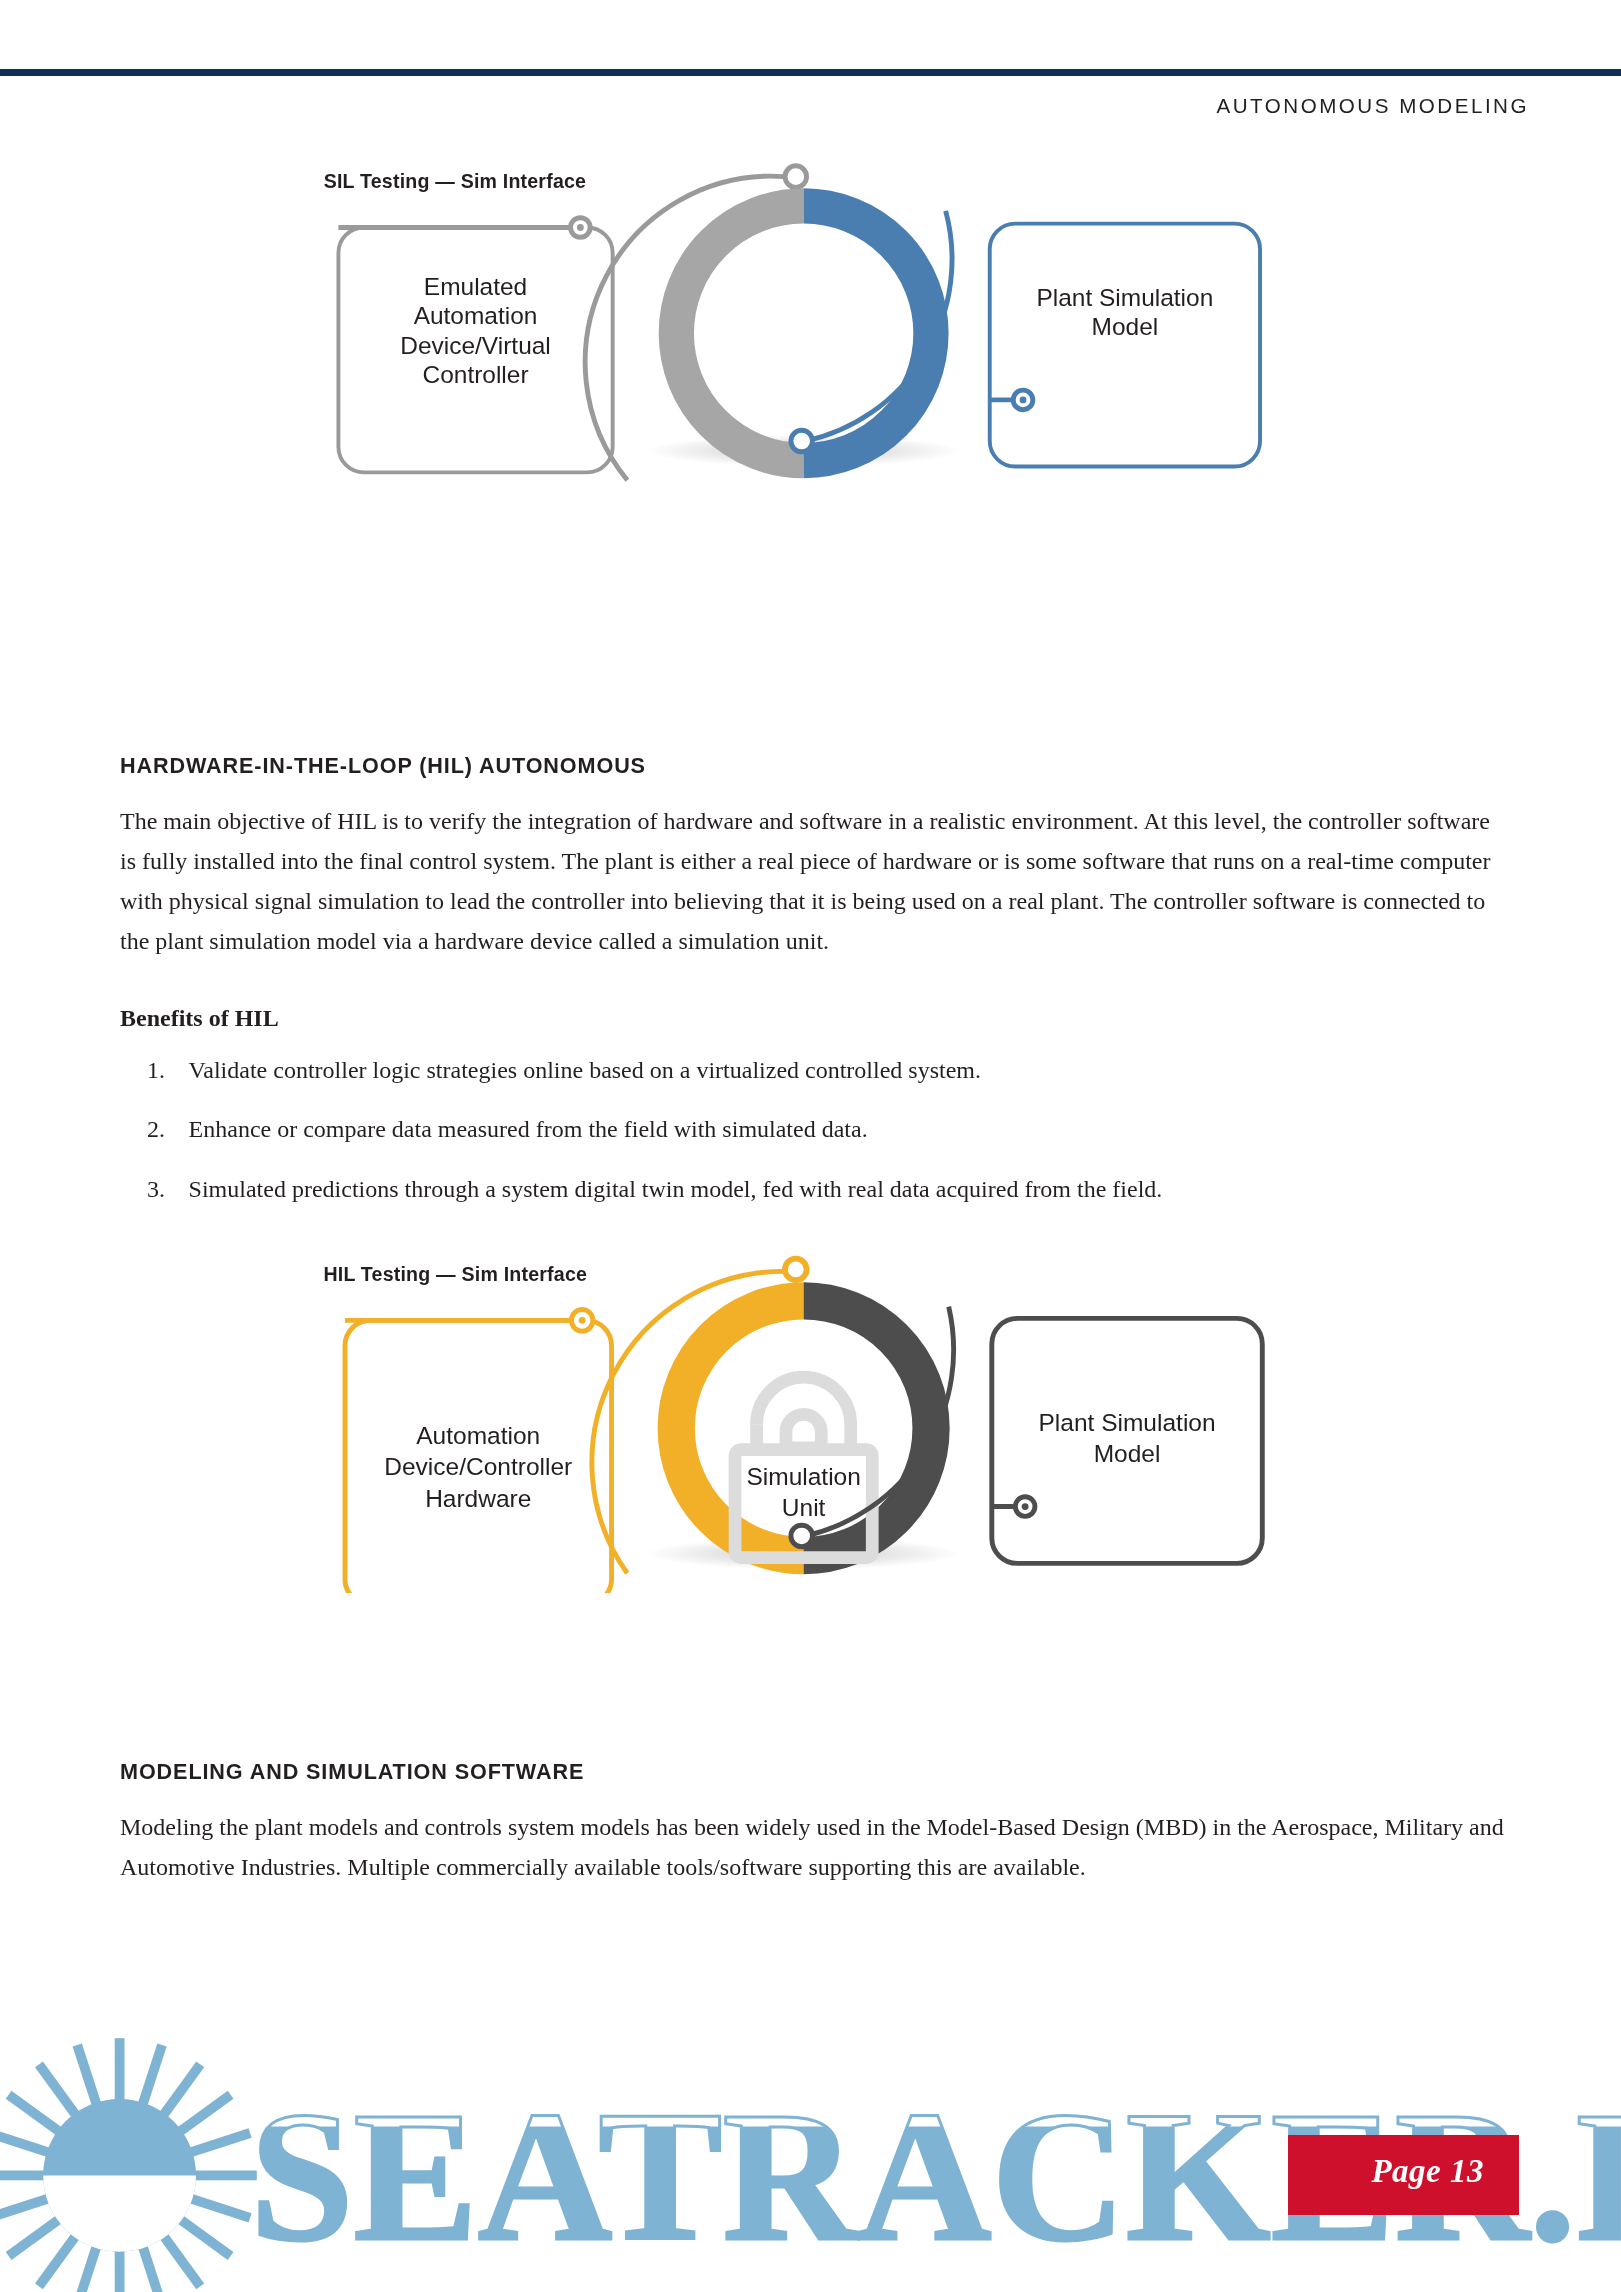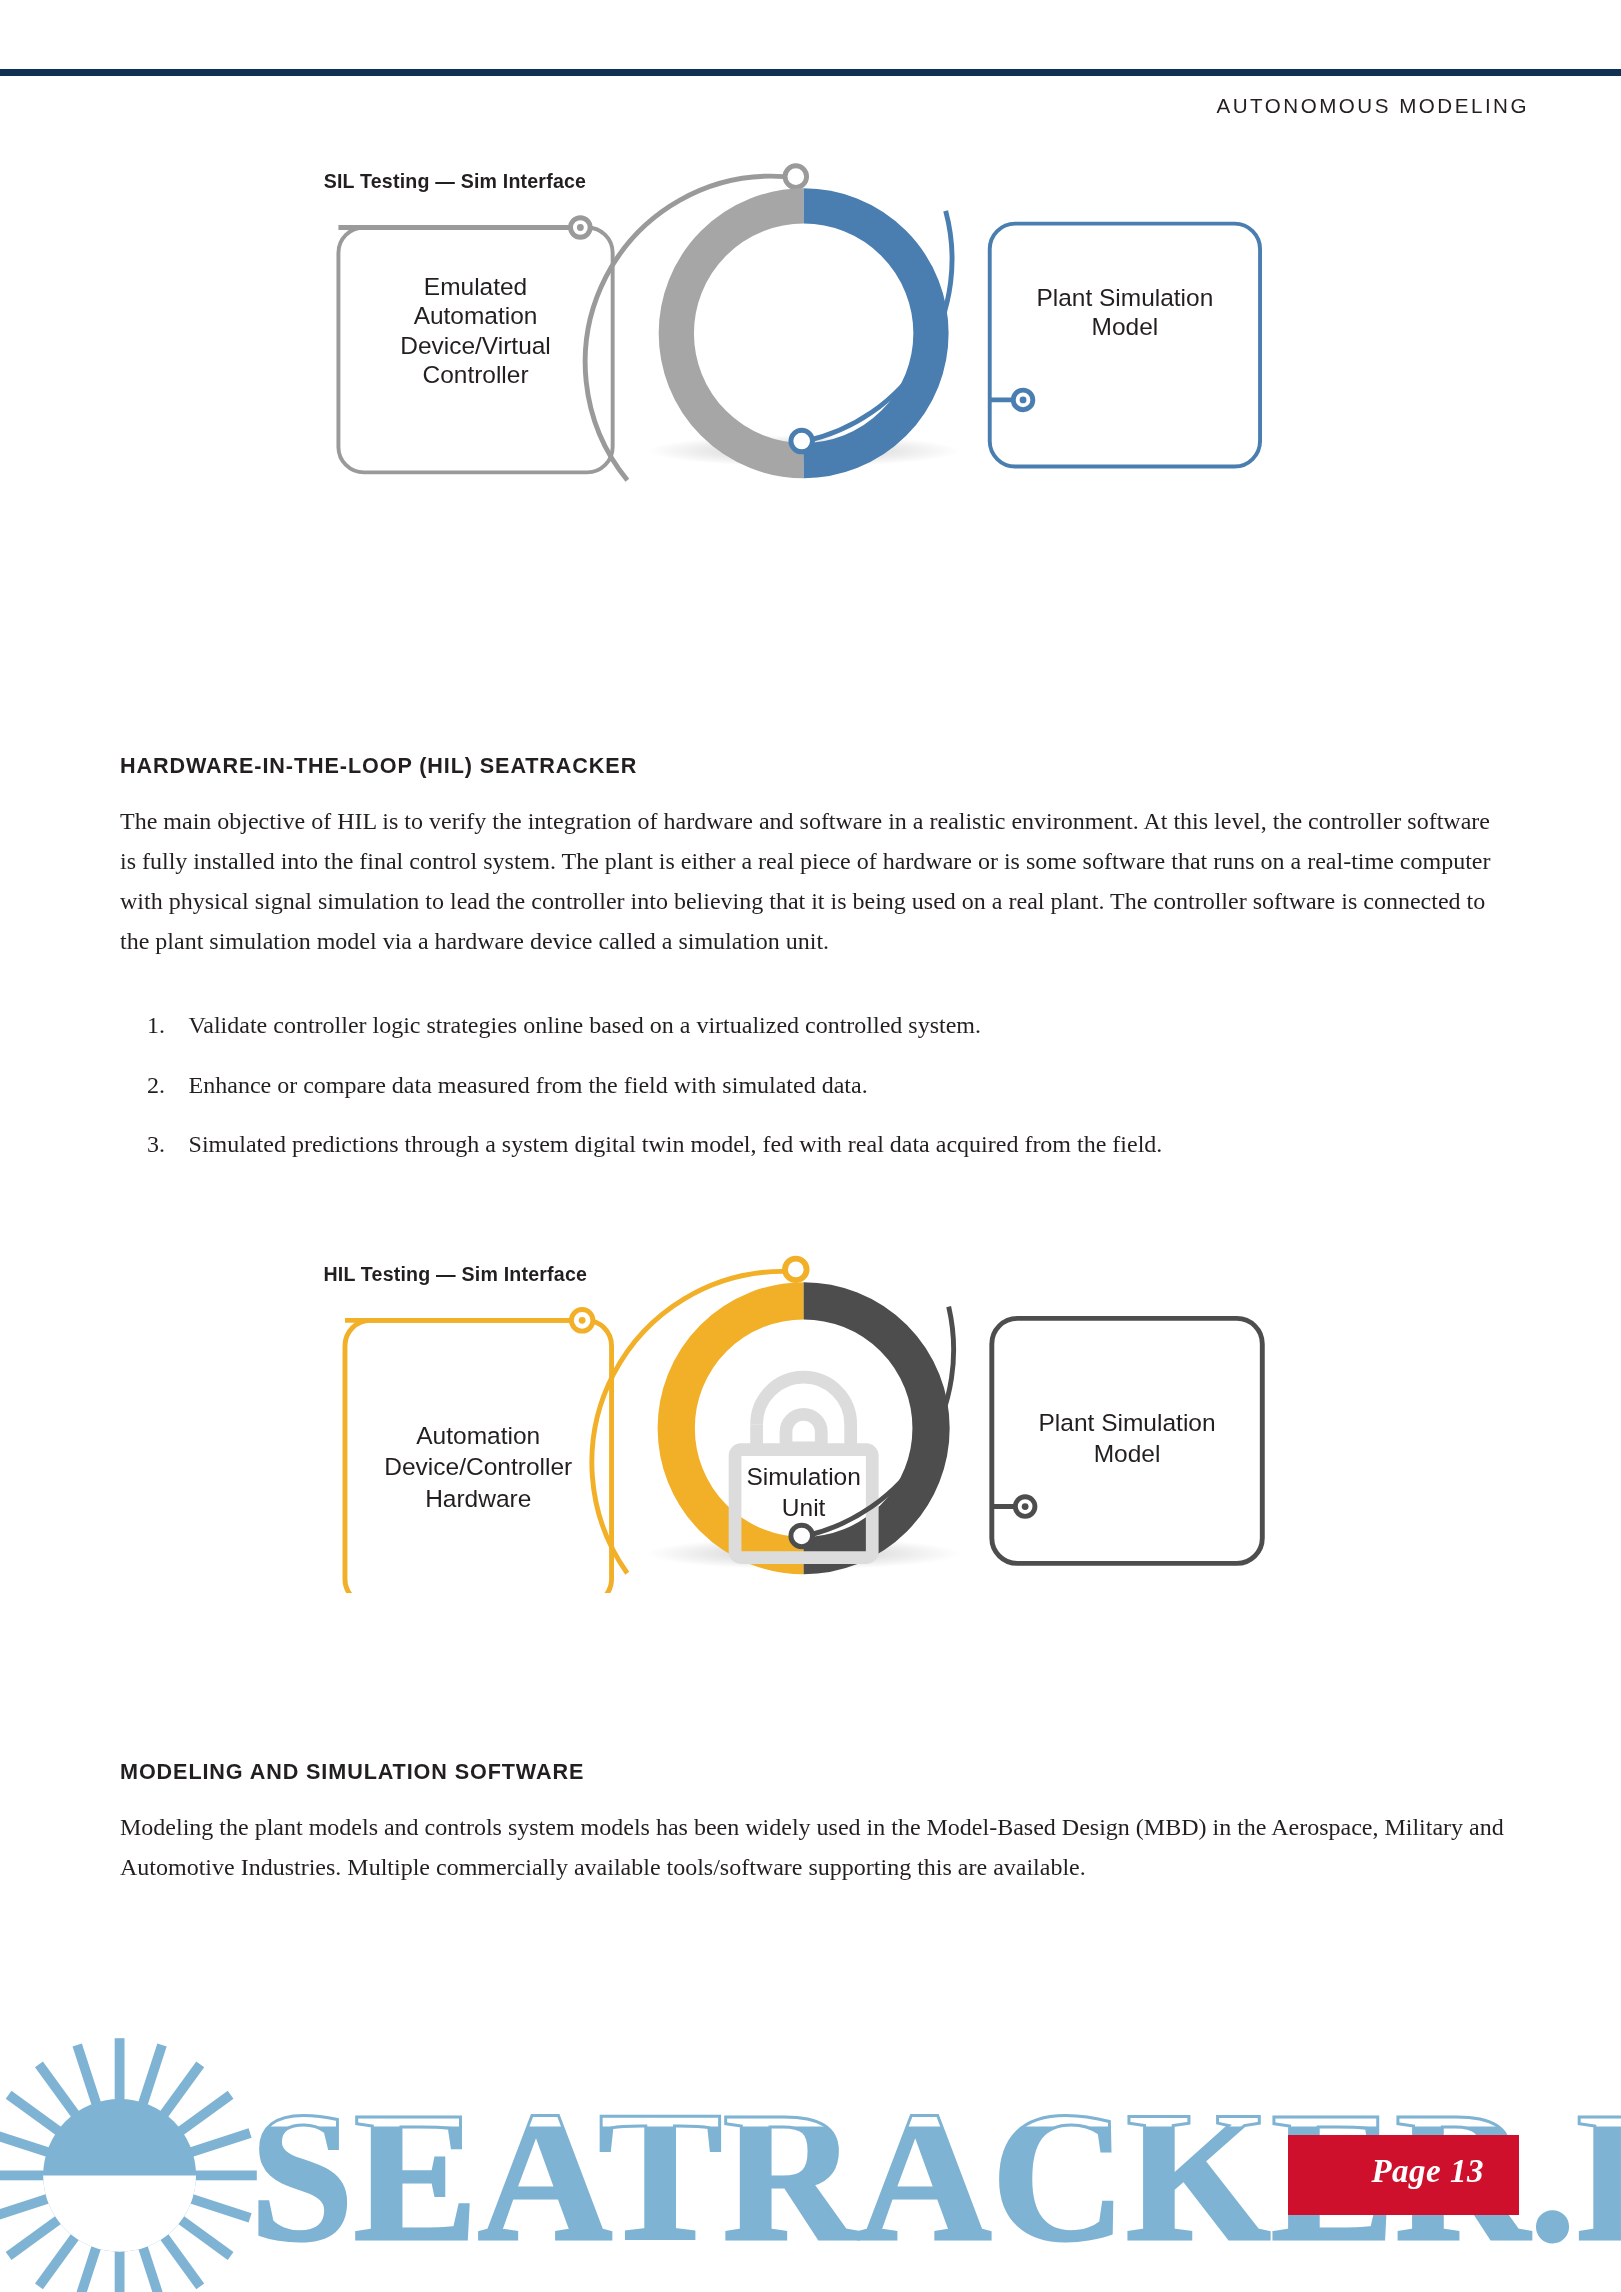--- a/index.html
+++ b/index.html
@@ -169,25 +169,26 @@
     <text class="box-text" x="485" y="171" text-anchor="middle">Automation</text>
     <text class="box-text" x="485" y="201" text-anchor="middle">Device/Virtual</text>
     <text class="box-text" x="485" y="231" text-anchor="middle">Controller</text>
 
     <text class="box-text" x="1148" y="152" text-anchor="middle">Plant Simulation</text>
     <text class="box-text" x="1148" y="182" text-anchor="middle">Model</text>
   </svg>
 </div>
 
 <div class="content" style="top:753px;">
-  <h2 class="section-title">HARDWARE-IN-THE-LOOP (HIL) SEATRACKER</h2>
+  <h2 class="section-title">HARDWARE-IN-THE-LOOP (HIL) AUTONOMOUS</h2>
   <p class="body-text">The main objective of HIL is to verify the integration of hardware and software in a realistic environment. At this level, the controller software is fully installed into the final control system. The plant is either a real piece of hardware or is some software that runs on a real-time computer with physical signal simulation to lead the controller into believing that it is being used on a real plant. The controller software is connected to the plant simulation model via a hardware device called a simulation unit.</p>
 </div>
 
 <div class="content" style="top:1005px;">
+  <h3 class="sub-title">Benefits of HIL</h3>
   <ol class="benefits">
     <li class="body-text">Validate controller logic strategies online based on a virtualized controlled system.</li>
     <li class="body-text">Enhance or compare data measured from the field with simulated data.</li>
     <li class="body-text">Simulated predictions through a system digital twin model, fed with real data acquired from the field.</li>
   </ol>
 </div>
 
 <div class="diagram" style="top:1230px;">
   <svg width="1621" height="363" viewBox="0 0 1654 370" xmlns="http://www.w3.org/2000/svg">
     <defs>

